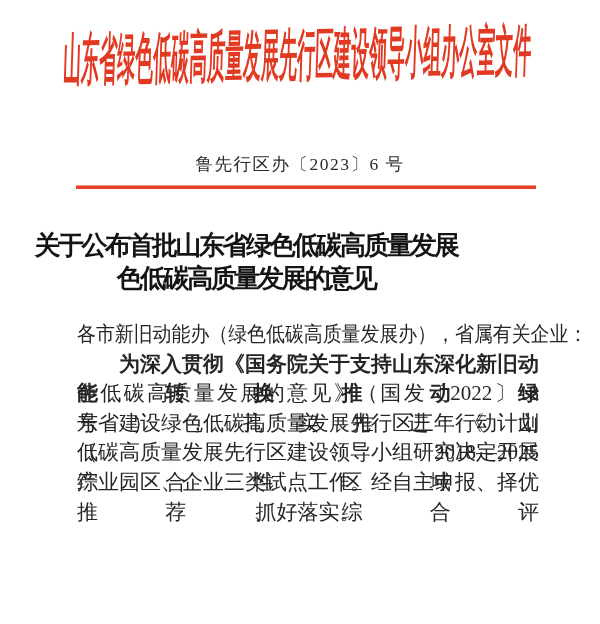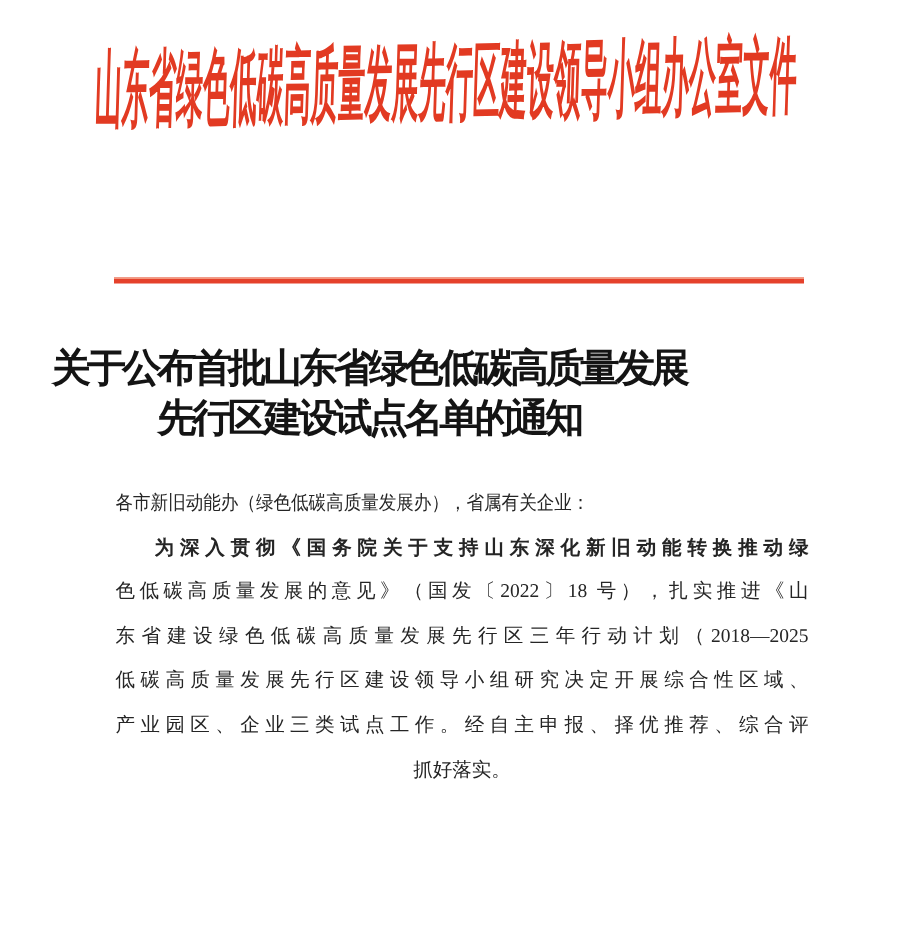--- a/index.html
+++ b/index.html
@@ -72,21 +72,21 @@
   .doc-title .t-line {
     white-space: nowrap;
   }
 
   
   .doc-body {
     position: absolute;
     top: 320px;
     left: 77px;
     width: 462px;
-    font-size: 13px;
+    font-size: 21px;
     line-height: 29.6px;
     color: var(--body-text, #252525);
     letter-spacing: 0;
   }
   .b-line {
     height: 29.6px;
     overflow: visible;
   }
   .b-line.fill {
     text-align: justify;
@@ -109,26 +109,27 @@
 </style>
 </head>
 <body>
 
 <div class="page">
 
   <svg class="header-svg" width="600" height="90" viewBox="0 0 600 90" aria-hidden="false">
     <text class="header-text" x="300" y="70" text-anchor="middle" textLength="468" lengthAdjust="spacingAndGlyphs" transform="rotate(-1.2 300 48) skewX(-3)">山东省绿色低碳高质量发展先行区建设领导小组办公室文件</text>
   </svg>
 
+  <div class="doc-number">鲁先行区办〔2023〕6 号</div>
 
   <div class="red-rule"></div>
 
   <div class="doc-title">
     <div class="t-line">关于公布首批山东省绿色低碳高质量发展</div>
-    <div class="t-line">先行区建设试点名单的通知</div>
+    <div class="t-line">色低碳高质量发展的意见</div>
   </div>
 
   <div class="doc-body">
     <div class="b-line salutation">各市新旧动能办（绿色低碳高质量发展办），省属有关企业：</div>
     <div class="b-line fill indent">为深入贯彻《国务院关于支持山东深化新旧动能转换推动绿</div>
     <div class="b-line fill">色低碳高质量发展的意见》（国发〔2022〕18 号），扎实推进《山</div>
     <div class="b-line fill">东省建设绿色低碳高质量发展先行区三年行动计划（2018—2025</div>
     <div class="b-line fill">低碳高质量发展先行区建设领导小组研究决定开展综合性区域、</div>
     <div class="b-line fill">产业园区、企业三类试点工作。经自主申报、择优推荐、综合评</div>
     <div class="b-line plain">抓好落实。</div>

